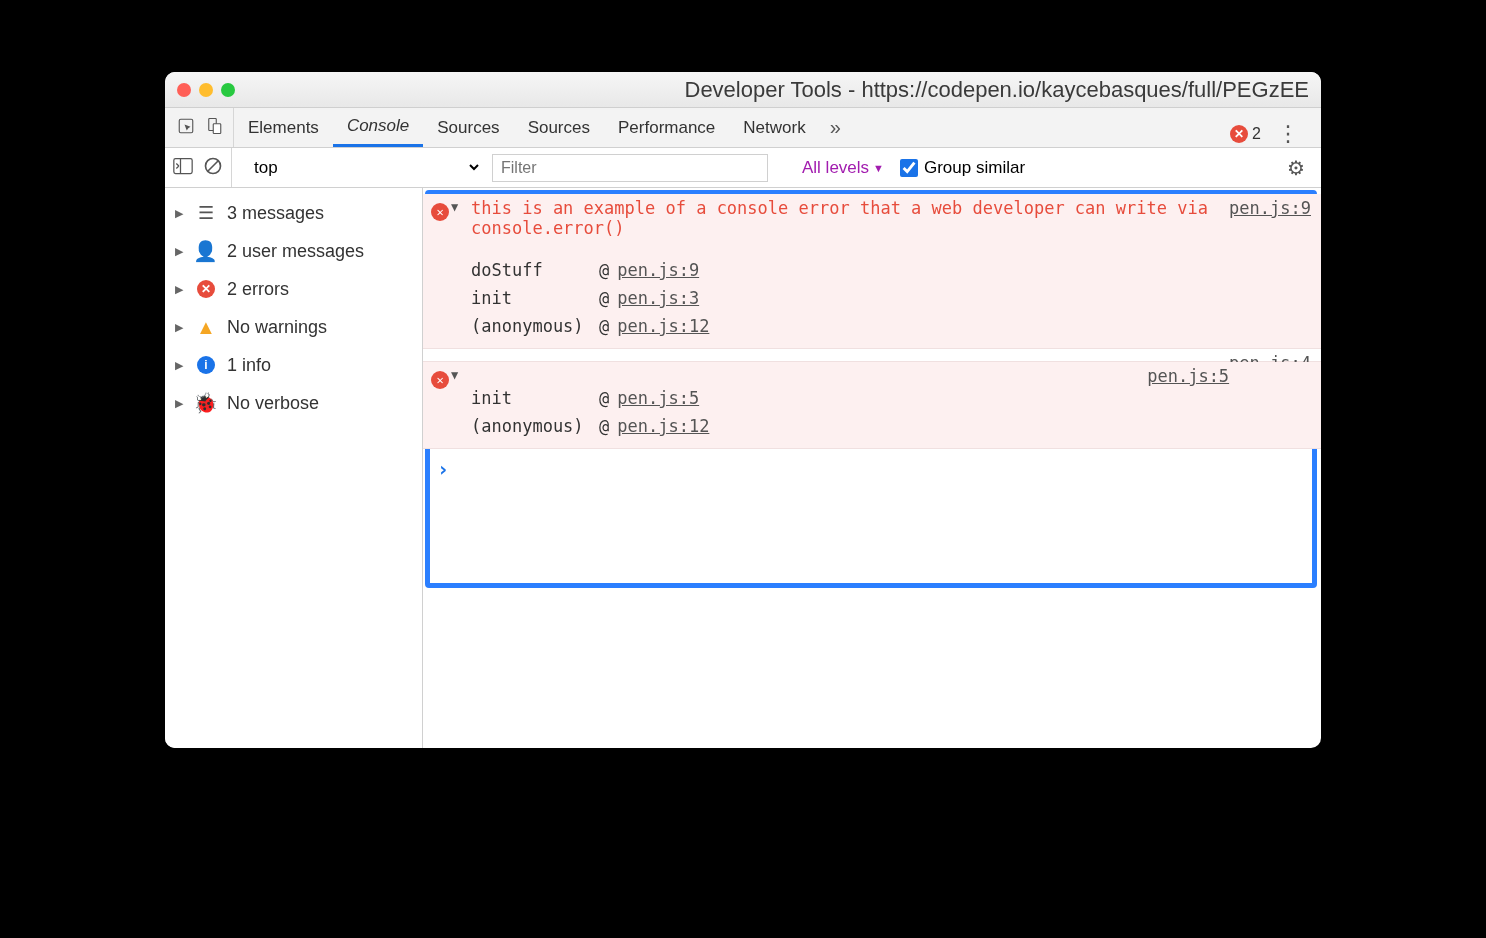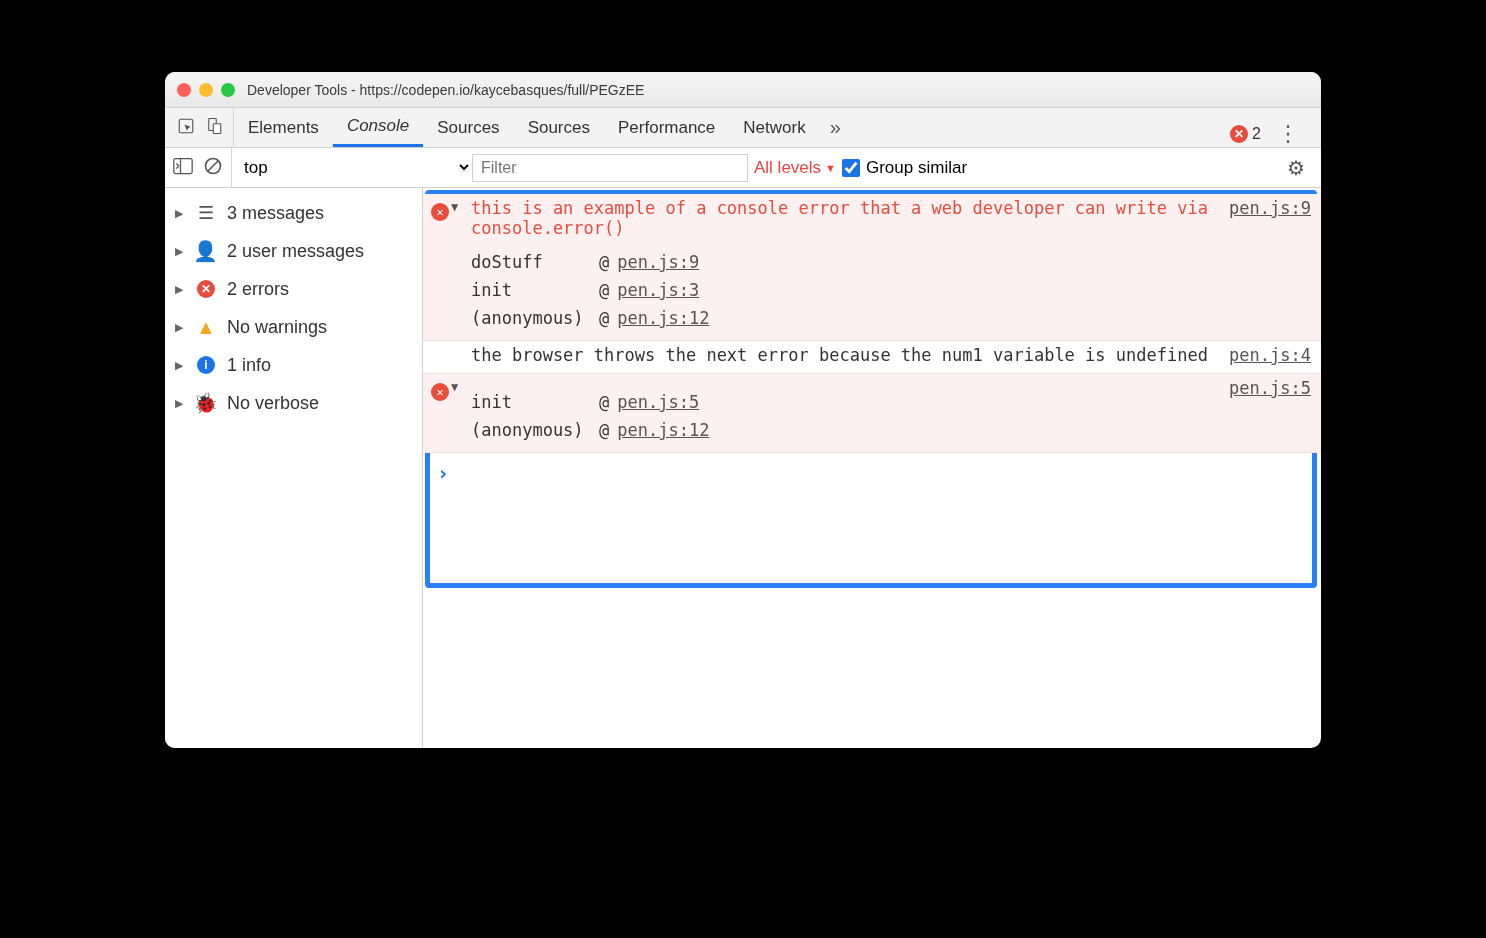--- a/index.html
+++ b/index.html
@@ -2,53 +2,53 @@
 <html><head>
 <meta charset="utf-8">
 <style>
 * { margin:0; padding:0; box-sizing:border-box; }
 body { background:#000; width:1486px; height:938px; font-family:-apple-system,BlinkMacSystemFont,"Segoe UI",Helvetica,Arial,sans-serif; display:flex; align-items:flex-start; justify-content:center; }
 .window { width:1156px; margin-top:72px; background:#fff; border-radius:10px; box-shadow:0 20px 60px rgba(0,0,0,.5); overflow:hidden; }
 .titlebar { height:36px; background:linear-gradient(#f6f6f6,#e8e8e8); border-bottom:1px solid #cfcfcf; display:flex; align-items:center; padding:0 12px; }
 .traffic { display:flex; gap:8px; margin-right:12px; }
 .dot { width:14px; height:14px; border-radius:50%; }
 .dot.red{background:#ff5f57;} .dot.yel{background:#ffbd2e;} .dot.grn{background:#28c940;}
-.title { flex:1; text-align:left; font-size:14px; color:#3a3a3a; }
+.title { flex:1; text-align:right; font-size:22px; color:#3a3a3a; }
 .tabbar { display:flex; align-items:flex-end; height:40px; border-bottom:1px solid #d0d0d0; background:#f3f3f3; padding:0 8px; }
 .tb-icons { display:flex; gap:10px; padding:0 10px 0 4px; border-right:1px solid #d6d6d6; height:100%; align-items:center; }
 .tb-icons svg { width:18px; height:18px; fill:none; stroke:#555; stroke-width:1.5; }
 .tabs { display:flex; align-items:center; height:100%; }
 .tab { padding:0 14px; font-size:17px; color:#333; height:100%; display:flex; align-items:center; cursor:pointer; }
 .tab.active { color:#333; border-bottom:3px solid #1a73e8; font-weight:500;font-style:italic; }
 .tb-right { margin-left:auto; display:flex; align-items:center; gap:10px; padding-right:8px; }
 .err-badge { display:flex; align-items:center; gap:4px; font-size:16px; color:#333; }
 .kebab { font-size:22px; color:#555; cursor:pointer; padding:0 6px; }
-.toolbar { height:40px; border-bottom:1px solid #d0d0d0; display:flex; align-items:center; padding:0 8px; background:#fff; }
+.toolbar { height:40px; border-bottom:1px solid #d0d0d0; display:flex; align-items:center; padding:0 8px; gap:10px; background:#fff; }
 .tl-icons { display:flex; gap:10px; align-items:center; padding-right:8px; border-right:1px solid #d6d6d6; height:100%; }
 .context-sel { border:none; font-size:17px; padding:4px 30px 4px 8px; background:#fff; min-width:240px; }
 .filter-in { border:1px solid #d0d0d0; padding:4px 8px; font-size:16px; width:276px; height:28px; }
-.level-sel { font-size:17px; color:#ef4444; padding:0 6px; display:flex; align-items:center; gap:4px; white-space:nowrap; }
+.level-sel { font-size:17px; color:#a21caf; padding:0 6px; display:flex; align-items:center; gap:4px; white-space:nowrap;margin-left:18px; }
 .cbx { display:flex; align-items:center; gap:6px; font-size:17px; }
 .cbx input { width:18px; height:18px; accent-color:#1a73e8; }
 .gear { margin-left:auto; font-size:20px; color:#555; cursor:pointer; padding-right:8px; }
 .body { display:flex; height:560px; }
 .sidebar { width:258px; border-right:1px solid #d0d0d0; background:#fff; padding-top:6px; }
 .sb-item { display:flex; align-items:center; gap:10px; padding:8px 10px; font-size:18px; color:#333; cursor:pointer; }
 .tri { font-size:11px; color:#666; width:10px; }
 .sb-ico { width:22px; height:22px; display:flex; align-items:center; justify-content:center; }
 .console { flex:1; position:relative; font-family:Menlo,Monaco,Consolas,monospace; font-size:17px; overflow:auto; }
 .hl-box { border:5px solid #2b7fff; border-radius:4px; position:absolute; pointer-events:none; }
 .msg { padding:4px 10px 8px 34px; border-bottom:1px solid #f0e0e0; position:relative; }
 .msg.error { background:#fdf0f0; color:#e74c3c; }
 .msg.log { background:#fff; color:#333; }
 .msg-ico { position:absolute; left:8px; top:6px; }
 .exp { position:absolute; left:28px; top:6px; font-size:12px; color:#555; }
 .msg-text { padding-left:14px; }
 .src-link { float:right; text-decoration:underline; color:#545454; cursor:pointer; }
-.stack { margin-top:10px; }
+.stack { margin-top:18px; }
 .stack-row { display:flex; gap:8px; padding:4px 0 4px 14px; color:#333; }
 .stack-fn { min-width:120px; }
 .stack-at { color:#333; }
 .stack-link { color:#545454; text-decoration:underline; cursor:pointer; }
 .err-inline { color:#e74c3c; }
 .prompt { padding:8px 14px; color:#1a73e8; font-size:20px; font-weight:bold; }
 .ico-circ { width:18px; height:18px; border-radius:50%; display:inline-flex; align-items:center; justify-content:center; font-size:12px; color:#fff; font-weight:bold; }
 .ico-err{background:#e74c3c;} .ico-info{background:#1a73e8;} .ico-warn{color:#f5a623;font-size:20px;} .ico-list{color:#555;font-size:18px;} .ico-user{color:#333;font-size:20px;} .ico-bug{color:#333;font-size:20px;}
 .more-tabs { font-size:20px; color:#555; padding:0 10px; cursor:pointer; }
 </style>
@@ -181,21 +181,20 @@
           <div class="stack-row">
               <span class="stack-fn">(anonymous)</span>
               <span class="stack-at">@</span>
               <a class="stack-link">pen.js:12</a>
             </div>
         </div>
       </div>
 
       <div class="msg log">
         <a class="src-link">pen.js:4</a>
-        <div class="msg-text" style="padding-left:14px">the browser throws the next error because the num1 variable is undefined</div>
       </div>
 
       <div class="hl-box" style="left:2px;top:234px;right:4px;height:166px"></div>
 
       <div class="msg error">
         <span class="msg-ico"><span class="ico-circ ico-err">✕</span></span>
         <span class="exp">▼</span>
         <a class="src-link">pen.js:5</a>
         <div class="stack">
           <div class="stack-row">

